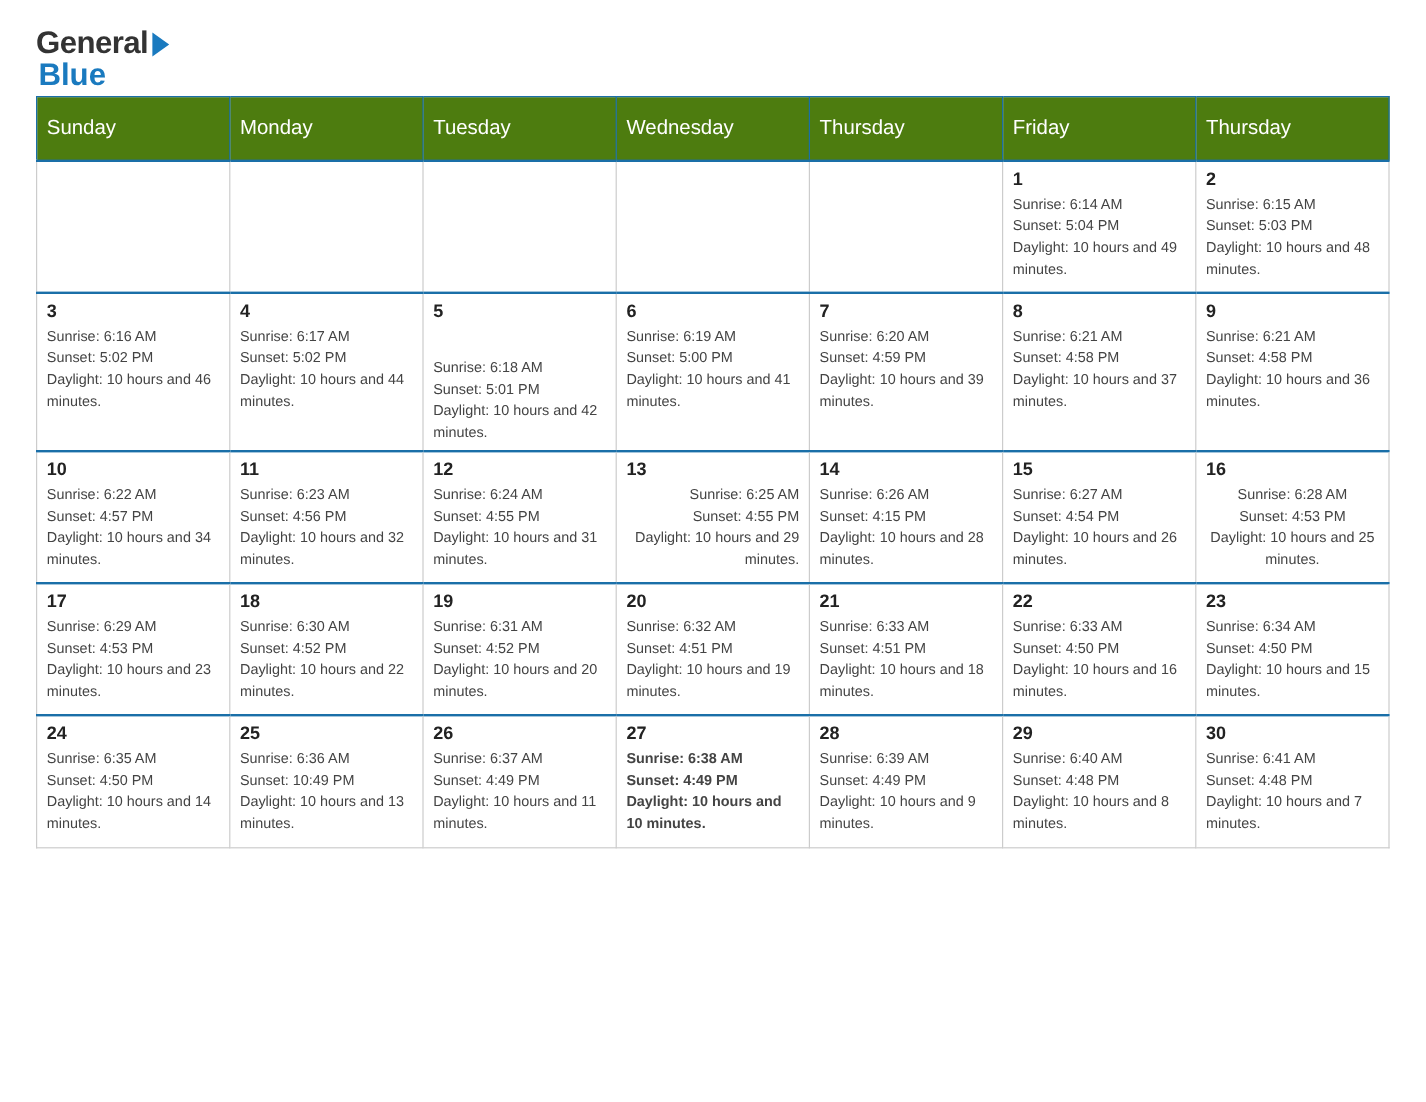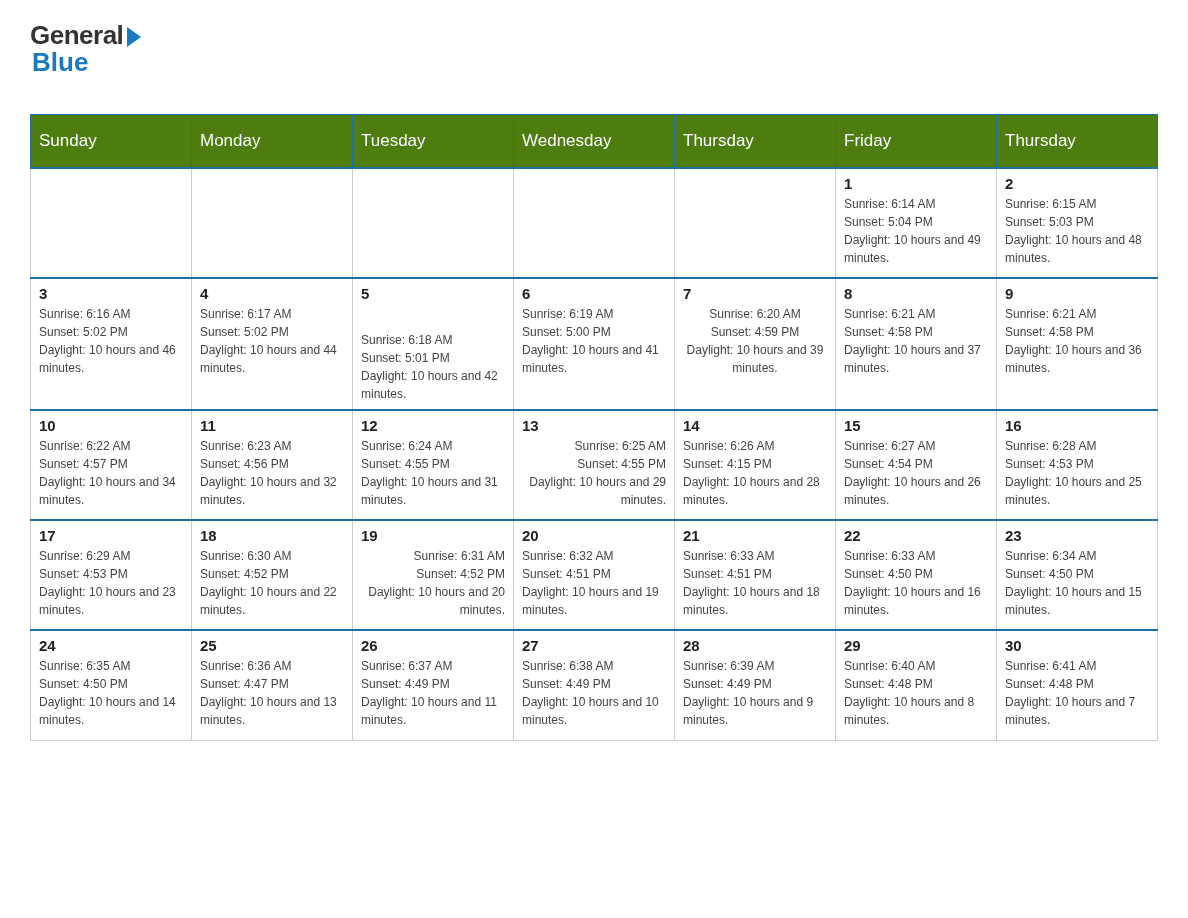--- a/index.html
+++ b/index.html
@@ -7,21 +7,21 @@
       font-family: Arial, sans-serif;
       background: #fff;
       width: 1188px;
       min-height: 918px;
       padding: 20px 30px 30px 30px;
     }
     .header {
       display: flex;
       justify-content: space-between;
       align-items: flex-start;
-      margin-bottom: 36px;
+      margin-bottom: 2px;
     }
     .logo {
       display: flex;
       flex-direction: column;
       align-items: flex-start;
     }
     .logo-top {
       display: flex;
       align-items: center;
     }
@@ -169,21 +169,21 @@
 Daylight: 10 hours and 42 minutes.</div>
         </td>
         <td>
           <span class="day-number">6</span>
           <div class="day-info" style="white-space: pre-line;">Sunrise: 6:19 AM
 Sunset: 5:00 PM
 Daylight: 10 hours and 41 minutes.</div>
         </td>
         <td>
           <span class="day-number">7</span>
-          <div class="day-info" style="white-space: pre-line; text-align: center;">Sunrise: 6:20 AM
+          <div class="day-info" style="white-space: pre-line;">Sunrise: 6:20 AM
 Sunset: 4:59 PM
 Daylight: 10 hours and 39 minutes.</div>
         </td>
         <td>
           <span class="day-number">8</span>
           <div class="day-info" style="white-space: pre-line;">Sunrise: 6:21 AM
 Sunset: 4:58 PM
 Daylight: 10 hours and 37 minutes.</div>
         </td>
         <td>
@@ -225,41 +225,41 @@
 Daylight: 10 hours and 28 minutes.</div>
         </td>
         <td>
           <span class="day-number">15</span>
           <div class="day-info" style="white-space: pre-line;">Sunrise: 6:27 AM
 Sunset: 4:54 PM
 Daylight: 10 hours and 26 minutes.</div>
         </td>
         <td>
           <span class="day-number">16</span>
-          <div class="day-info" style="white-space: pre-line;">Sunrise: 6:28 AM
+          <div class="day-info" style="white-space: pre-line; text-align: center;">Sunrise: 6:28 AM
 Sunset: 4:53 PM
 Daylight: 10 hours and 25 minutes.</div>
         </td>
       </tr>
       <tr>
         <td>
           <span class="day-number">17</span>
           <div class="day-info" style="white-space: pre-line;">Sunrise: 6:29 AM
 Sunset: 4:53 PM
 Daylight: 10 hours and 23 minutes.</div>
         </td>
         <td>
           <span class="day-number">18</span>
           <div class="day-info" style="white-space: pre-line;">Sunrise: 6:30 AM
 Sunset: 4:52 PM
 Daylight: 10 hours and 22 minutes.</div>
         </td>
         <td>
           <span class="day-number">19</span>
-          <div class="day-info" style="white-space: pre-line; text-align: right;">Sunrise: 6:31 AM
+          <div class="day-info" style="white-space: pre-line;">Sunrise: 6:31 AM
 Sunset: 4:52 PM
 Daylight: 10 hours and 20 minutes.</div>
         </td>
         <td>
           <span class="day-number">20</span>
           <div class="day-info" style="white-space: pre-line;">Sunrise: 6:32 AM
 Sunset: 4:51 PM
 Daylight: 10 hours and 19 minutes.</div>
         </td>
         <td>
@@ -284,32 +284,32 @@
       <tr>
         <td>
           <span class="day-number">24</span>
           <div class="day-info" style="white-space: pre-line;">Sunrise: 6:35 AM
 Sunset: 4:50 PM
 Daylight: 10 hours and 14 minutes.</div>
         </td>
         <td>
           <span class="day-number">25</span>
           <div class="day-info" style="white-space: pre-line;">Sunrise: 6:36 AM
-Sunset: 4:47 PM
+Sunset: 10:49 PM
 Daylight: 10 hours and 13 minutes.</div>
         </td>
         <td>
           <span class="day-number">26</span>
           <div class="day-info" style="white-space: pre-line;">Sunrise: 6:37 AM
 Sunset: 4:49 PM
 Daylight: 10 hours and 11 minutes.</div>
         </td>
         <td>
           <span class="day-number">27</span>
-          <div class="day-info" style="white-space: pre-line;">Sunrise: 6:38 AM
+          <div class="day-info" style="white-space: pre-line; font-weight: bold;">Sunrise: 6:38 AM
 Sunset: 4:49 PM
 Daylight: 10 hours and 10 minutes.</div>
         </td>
         <td>
           <span class="day-number">28</span>
           <div class="day-info" style="white-space: pre-line;">Sunrise: 6:39 AM
 Sunset: 4:49 PM
 Daylight: 10 hours and 9 minutes.</div>
         </td>
         <td>

